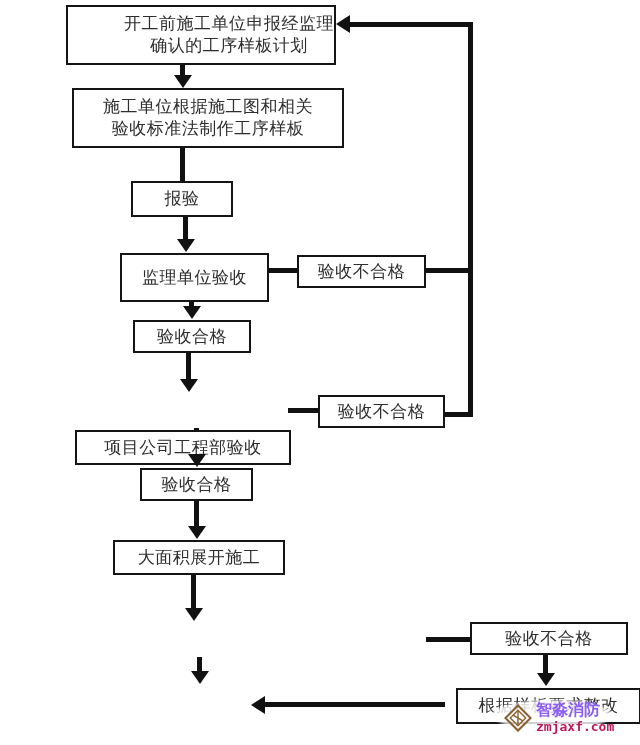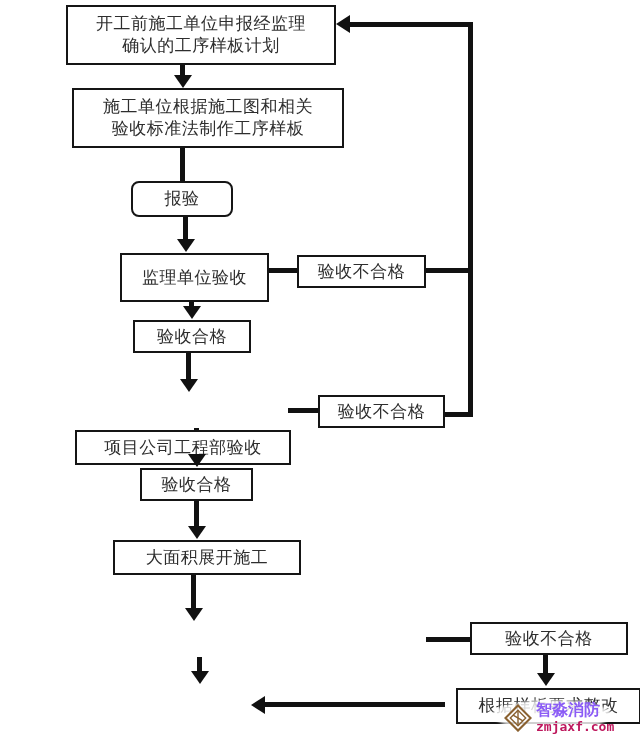--- a/index.html
+++ b/index.html
@@ -144,31 +144,31 @@
   <div class="seg vline" style="left:468px; top:22px; height:395px;"></div>
   <div class="seg hline" style="left:348px; top:22px; width:125px;"></div>
   <div class="arrow-left" style="left:336px; top:15px;"></div>
 
   <div class="seg vline" style="left:543px; top:655px; height:20px;"></div>
   <div class="arrow-down" style="left:537px; top:673px;"></div>
 
   <div class="seg hline" style="left:265px; top:702px; width:180px;"></div>
   <div class="arrow-left" style="left:251px; top:696px;"></div>
 
-  <div class="node" style="left:66px; top:5px; width:270px; height:60px;">
+  <div class="node" style="left:66px; top:5px; width:270px; height:60px;justify-content:flex-end;">
     <span class="txt">开工前施工单位申报经监理
 确认的工序样板计划</span>
   </div>
 
   <div class="node" style="left:72px; top:88px; width:272px; height:60px;">
     <span class="txt">施工单位根据施工图和相关
 验收标准法制作工序样板</span>
   </div>
 
-  <div class="node" style="left:131px; top:181px; width:102px; height:36px;border-radius:8px;">
+  <div class="node" style="left:131px; top:181px; width:102px; height:36px;">
     <span class="txt">报验</span>
   </div>
 
   <div class="node" style="left:120px; top:253px; width:149px; height:49px;">
     <span class="txt">监理单位验收</span>
   </div>
 
   <div class="node" style="left:297px; top:255px; width:129px; height:33px;">
     <span class="txt">验收不合格</span>
   </div>
@@ -182,21 +182,21 @@
   </div>
 
   <div class="node" style="left:318px; top:395px; width:127px; height:33px;">
     <span class="txt">验收不合格</span>
   </div>
 
   <div class="node" style="left:140px; top:468px; width:113px; height:33px;">
     <span class="txt">验收合格</span>
   </div>
 
-  <div class="node" style="left:113px; top:540px; width:188px; height:35px;">
+  <div class="node" style="left:113px; top:540px; width:172px; height:35px;">
     <span class="txt">大面积展开施工</span>
   </div>
 
 
   <div class="node" style="left:470px; top:622px; width:158px; height:33px;">
     <span class="txt">验收不合格</span>
   </div>
 
 
   <div class="node" style="left:456px; top:688px; width:185px; height:36px;">

